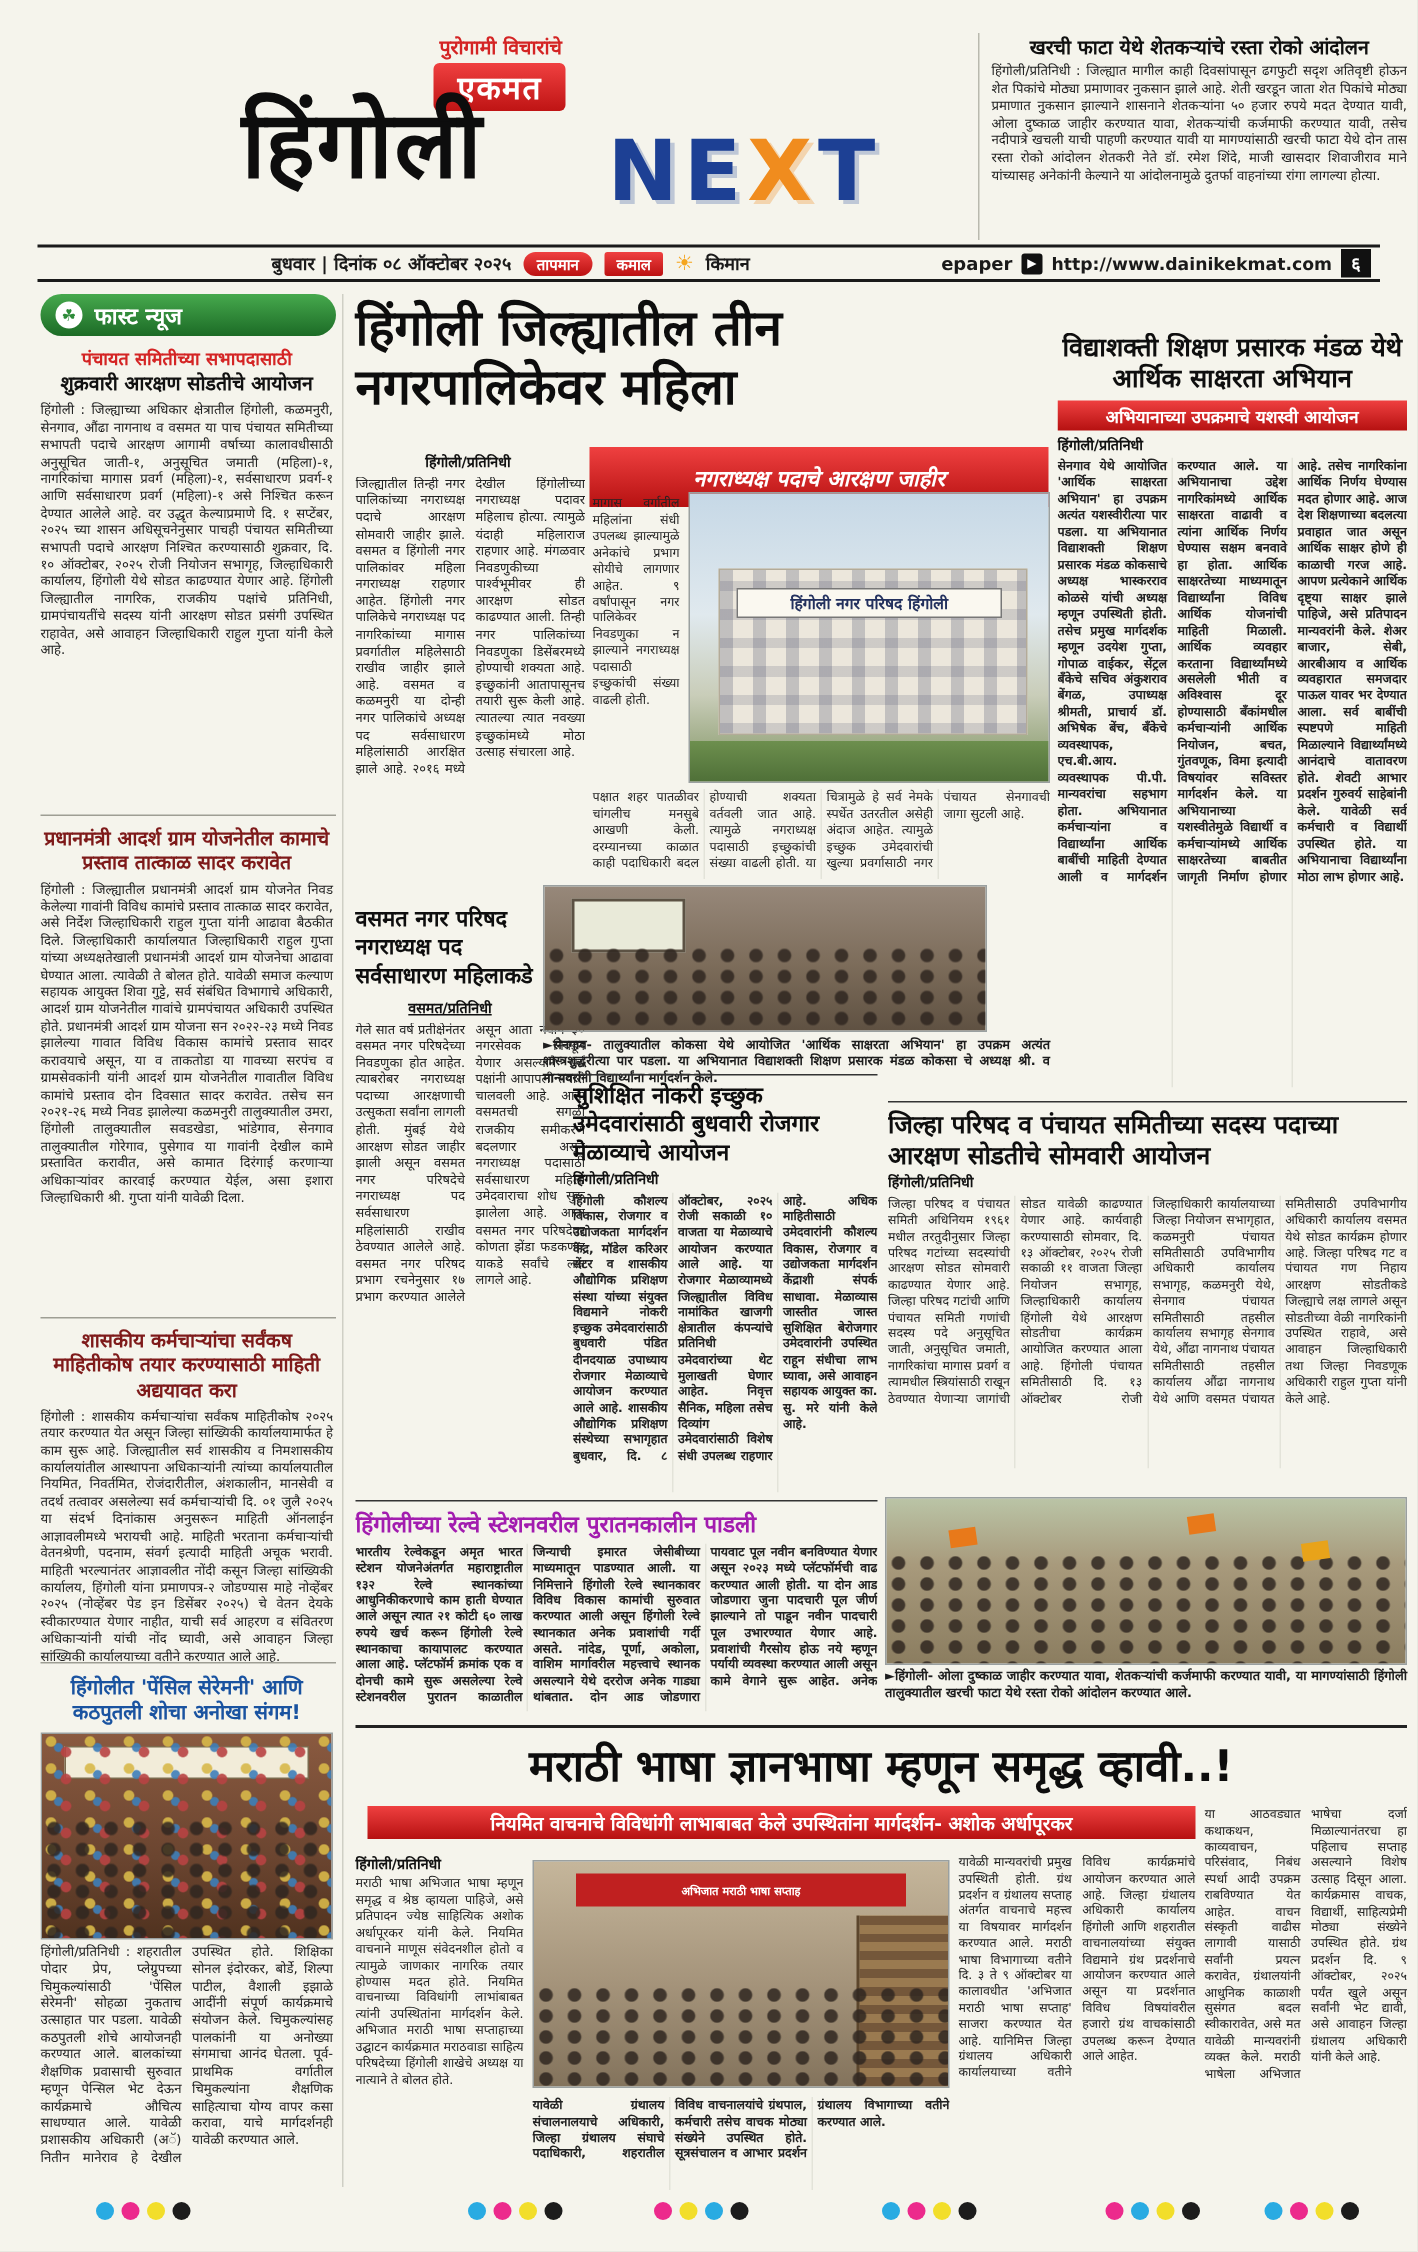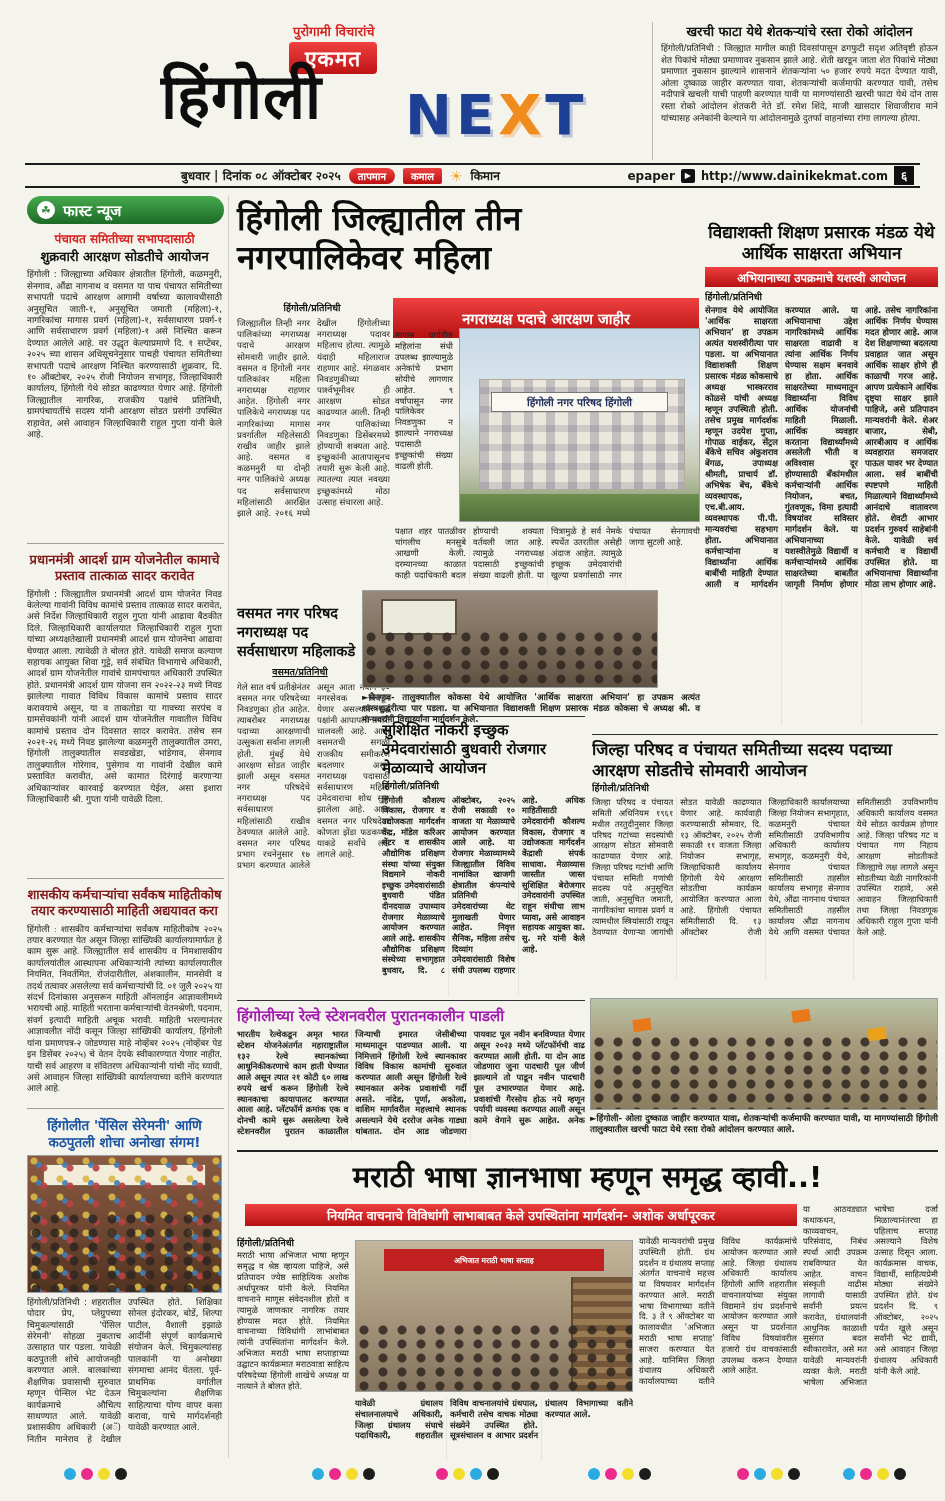--- a/index.html
+++ b/index.html
@@ -84,21 +84,21 @@
   .ph-strip { position:absolute; left:8%; right:8%; top:6%; height:16%; background:#f2ecd9; border:1px solid #7b6a4e; }
   .photo-library { background:linear-gradient(180deg,#c5b69b 0%,#a4937a 55%,#83735c 100%); }
   .ph-redbanner { position:absolute; left:10%; right:10%; top:5%; height:15%; background:#c02020; color:#fff;
     font-size:7.5px; font-weight:800; display:flex; align-items:center; justify-content:center; }
   .ph-shelf { position:absolute; right:0; top:24%; bottom:0; width:22%;
     background:repeating-linear-gradient(0deg,#74573a 0 6px,#9a7a50 6px 12px); border-left:2px solid #5c462c; }
   .photo-caption { font-size:8.6px; font-weight:700; line-height:1.28; color:#1d1d1d; text-align:justify; }
   
   #main-article { position:absolute; left:237px; top:200px; width:463px; height:404px; }
   .ma-head { font-size:33px; font-weight:800; line-height:1.18; color:#0d0d0d; }
-  .ma-banner { position:absolute; left:156px; top:98px; width:306px; height:40px; font-size:14.5px; }
+  .ma-banner { position:absolute; left:156px; top:98px; width:306px; height:40px; font-size:14.5px;font-style:italic; }
   .ma-byline { position:absolute; left:0; top:101px; width:150px; text-align:center; }
   .ma-left { position:absolute; left:0; top:118px; width:153px; height:288px; font-size:8.6px; line-height:1.3; }
   .ma-mid { position:absolute; left:158px; top:130px; width:58px; height:192px; font-size:8.4px; line-height:1.3; }
   .ma-photo { position:absolute; left:222px; top:128px; width:241px; height:194px; }
   .ma-bottom { position:absolute; left:158px; top:326px; width:305px; height:60px; font-size:8.4px; line-height:1.3; }
   
   #vasmat { position:absolute; left:237px; top:604px; width:153px; }
   .vs-head { font-size:14.5px; font-weight:800; line-height:1.3; width:126px; color:#0e0e0e; }
   .vs-byline { width:126px; text-align:center; margin:4px 0;text-decoration:underline; }
   .vs-body { width:153px; height:300px; font-size:8.6px; line-height:1.3; margin-top:4px; }
@@ -176,21 +176,21 @@
     </div>
     <article class="fn-article" style="height:320px;">
       <div class="fn-kicker">पंचायत समितीच्या सभापदासाठी</div>
       <h3 class="fn-head">शुक्रवारी आरक्षण सोडतीचे आयोजन</h3>
       <p class="fn-body jt">हिंगोली : जिल्ह्याच्या अधिकार क्षेत्रातील हिंगोली, कळमनुरी, सेनगाव, औंढा नागनाथ व वसमत या पाच पंचायत समितीच्या सभापती पदाचे आरक्षण आगामी वर्षाच्या कालावधीसाठी अनुसूचित जाती-१, अनुसूचित जमाती (महिला)-१, नागरिकांचा मागास प्रवर्ग (महिला)-१, सर्वसाधारण प्रवर्ग-१ आणि सर्वसाधारण प्रवर्ग (महिला)-१ असे निश्चित करून देण्यात आलेले आहे. वर उद्धृत केल्याप्रमाणे दि. १ सप्टेंबर, २०२५ च्या शासन अधिसूचनेनुसार पाचही पंचायत समितीच्या सभापती पदाचे आरक्षण निश्चित करण्यासाठी शुक्रवार, दि. १० ऑक्टोबर, २०२५ रोजी नियोजन सभागृह, जिल्हाधिकारी कार्यालय, हिंगोली येथे सोडत काढण्यात येणार आहे. हिंगोली जिल्ह्यातील नागरिक, राजकीय पक्षांचे प्रतिनिधी, ग्रामपंचायतींचे सदस्य यांनी आरक्षण सोडत प्रसंगी उपस्थित राहावेत, असे आवाहन जिल्हाधिकारी राहुल गुप्ता यांनी केले आहे.</p>
     </article>
     <article class="fn-article" style="height:335px;">
       <h3 class="fn-head maroon">प्रधानमंत्री आदर्श ग्राम योजनेतील कामाचे प्रस्ताव तात्काळ सादर करावेत</h3>
       <p class="fn-body jt">हिंगोली : जिल्ह्यातील प्रधानमंत्री आदर्श ग्राम योजनेत निवड केलेल्या गावांनी विविध कामांचे प्रस्ताव तात्काळ सादर करावेत, असे निर्देश जिल्हाधिकारी राहुल गुप्ता यांनी आढावा बैठकीत दिले. जिल्हाधिकारी कार्यालयात जिल्हाधिकारी राहुल गुप्ता यांच्या अध्यक्षतेखाली प्रधानमंत्री आदर्श ग्राम योजनेचा आढावा घेण्यात आला. त्यावेळी ते बोलत होते. यावेळी समाज कल्याण सहायक आयुक्त शिवा गुट्टे, सर्व संबंधित विभागाचे अधिकारी, आदर्श ग्राम योजनेतील गावांचे ग्रामपंचायत अधिकारी उपस्थित होते. प्रधानमंत्री आदर्श ग्राम योजना सन २०२२-२३ मध्ये निवड झालेल्या गावात विविध विकास कामांचे प्रस्ताव सादर करावयाचे असून, या व ताकतोडा या गावच्या सरपंच व ग्रामसेवकांनी यांनी आदर्श ग्राम योजनेतील गावातील विविध कामांचे प्रस्ताव दोन दिवसात सादर करावेत. तसेच सन २०२१-२६ मध्ये निवड झालेल्या कळमनुरी तालुक्यातील उमरा, हिंगोली तालुक्यातील सवडखेडा, भांडेगाव, सेनगाव तालुक्यातील गोरेगाव, पुसेगाव या गावांनी देखील कामे प्रस्तावित करावीत, असे कामात दिरंगाई करणाऱ्या अधिकाऱ्यांवर कारवाई करण्यात येईल, असा इशारा जिल्हाधिकारी श्री. गुप्ता यांनी यावेळी दिला.</p>
     </article>
-    <article class="fn-article" style="height:230px;font-family:Liberation Serif, serif;">
+    <article class="fn-article" style="height:230px;">
       <h3 class="fn-head maroon">शासकीय कर्मचाऱ्यांचा सर्वंकष माहितीकोष तयार करण्यासाठी माहिती अद्ययावत करा</h3>
       <p class="fn-body jt">हिंगोली : शासकीय कर्मचाऱ्यांचा सर्वंकष माहितीकोष २०२५ तयार करण्यात येत असून जिल्हा सांख्यिकी कार्यालयामार्फत हे काम सुरू आहे. जिल्ह्यातील सर्व शासकीय व निमशासकीय कार्यालयांतील आस्थापना अधिकाऱ्यांनी त्यांच्या कार्यालयातील नियमित, निवर्तमित, रोजंदारीतील, अंशकालीन, मानसेवी व तदर्थ तत्वावर असलेल्या सर्व कर्मचाऱ्यांची दि. ०१ जुलै २०२५ या संदर्भ दिनांकास अनुसरून माहिती ऑनलाईन आज्ञावलीमध्ये भरायची आहे. माहिती भरताना कर्मचाऱ्यांची वेतनश्रेणी, पदनाम, संवर्ग इत्यादी माहिती अचूक भरावी. माहिती भरल्यानंतर आज्ञावलीत नोंदी कसून जिल्हा सांख्यिकी कार्यालय, हिंगोली यांना प्रमाणपत्र-२ जोडण्यास माहे नोव्हेंबर २०२५ (नोव्हेंबर पेड इन डिसेंबर २०२५) चे वेतन देयके स्वीकारण्यात येणार नाहीत, याची सर्व आहरण व संवितरण अधिकाऱ्यांनी यांची नोंद घ्यावी, असे आवाहन जिल्हा सांख्यिकी कार्यालयाच्या वतीने करण्यात आले आहे.</p>
     </article>
     <article class="fn-article" style="height:340px; border-bottom:none;">
       <h3 class="fn-head blue">हिंगोलीत 'पेंसिल सेरेमनी' आणि कठपुतली शोचा अनोखा संगम!</h3>
       <div class="photo photo-kids fn-photo">
         <div class="ph-strip"></div>
         <div class="ph-confetti"></div>
         <div class="ph-heads"></div>
       </div>

